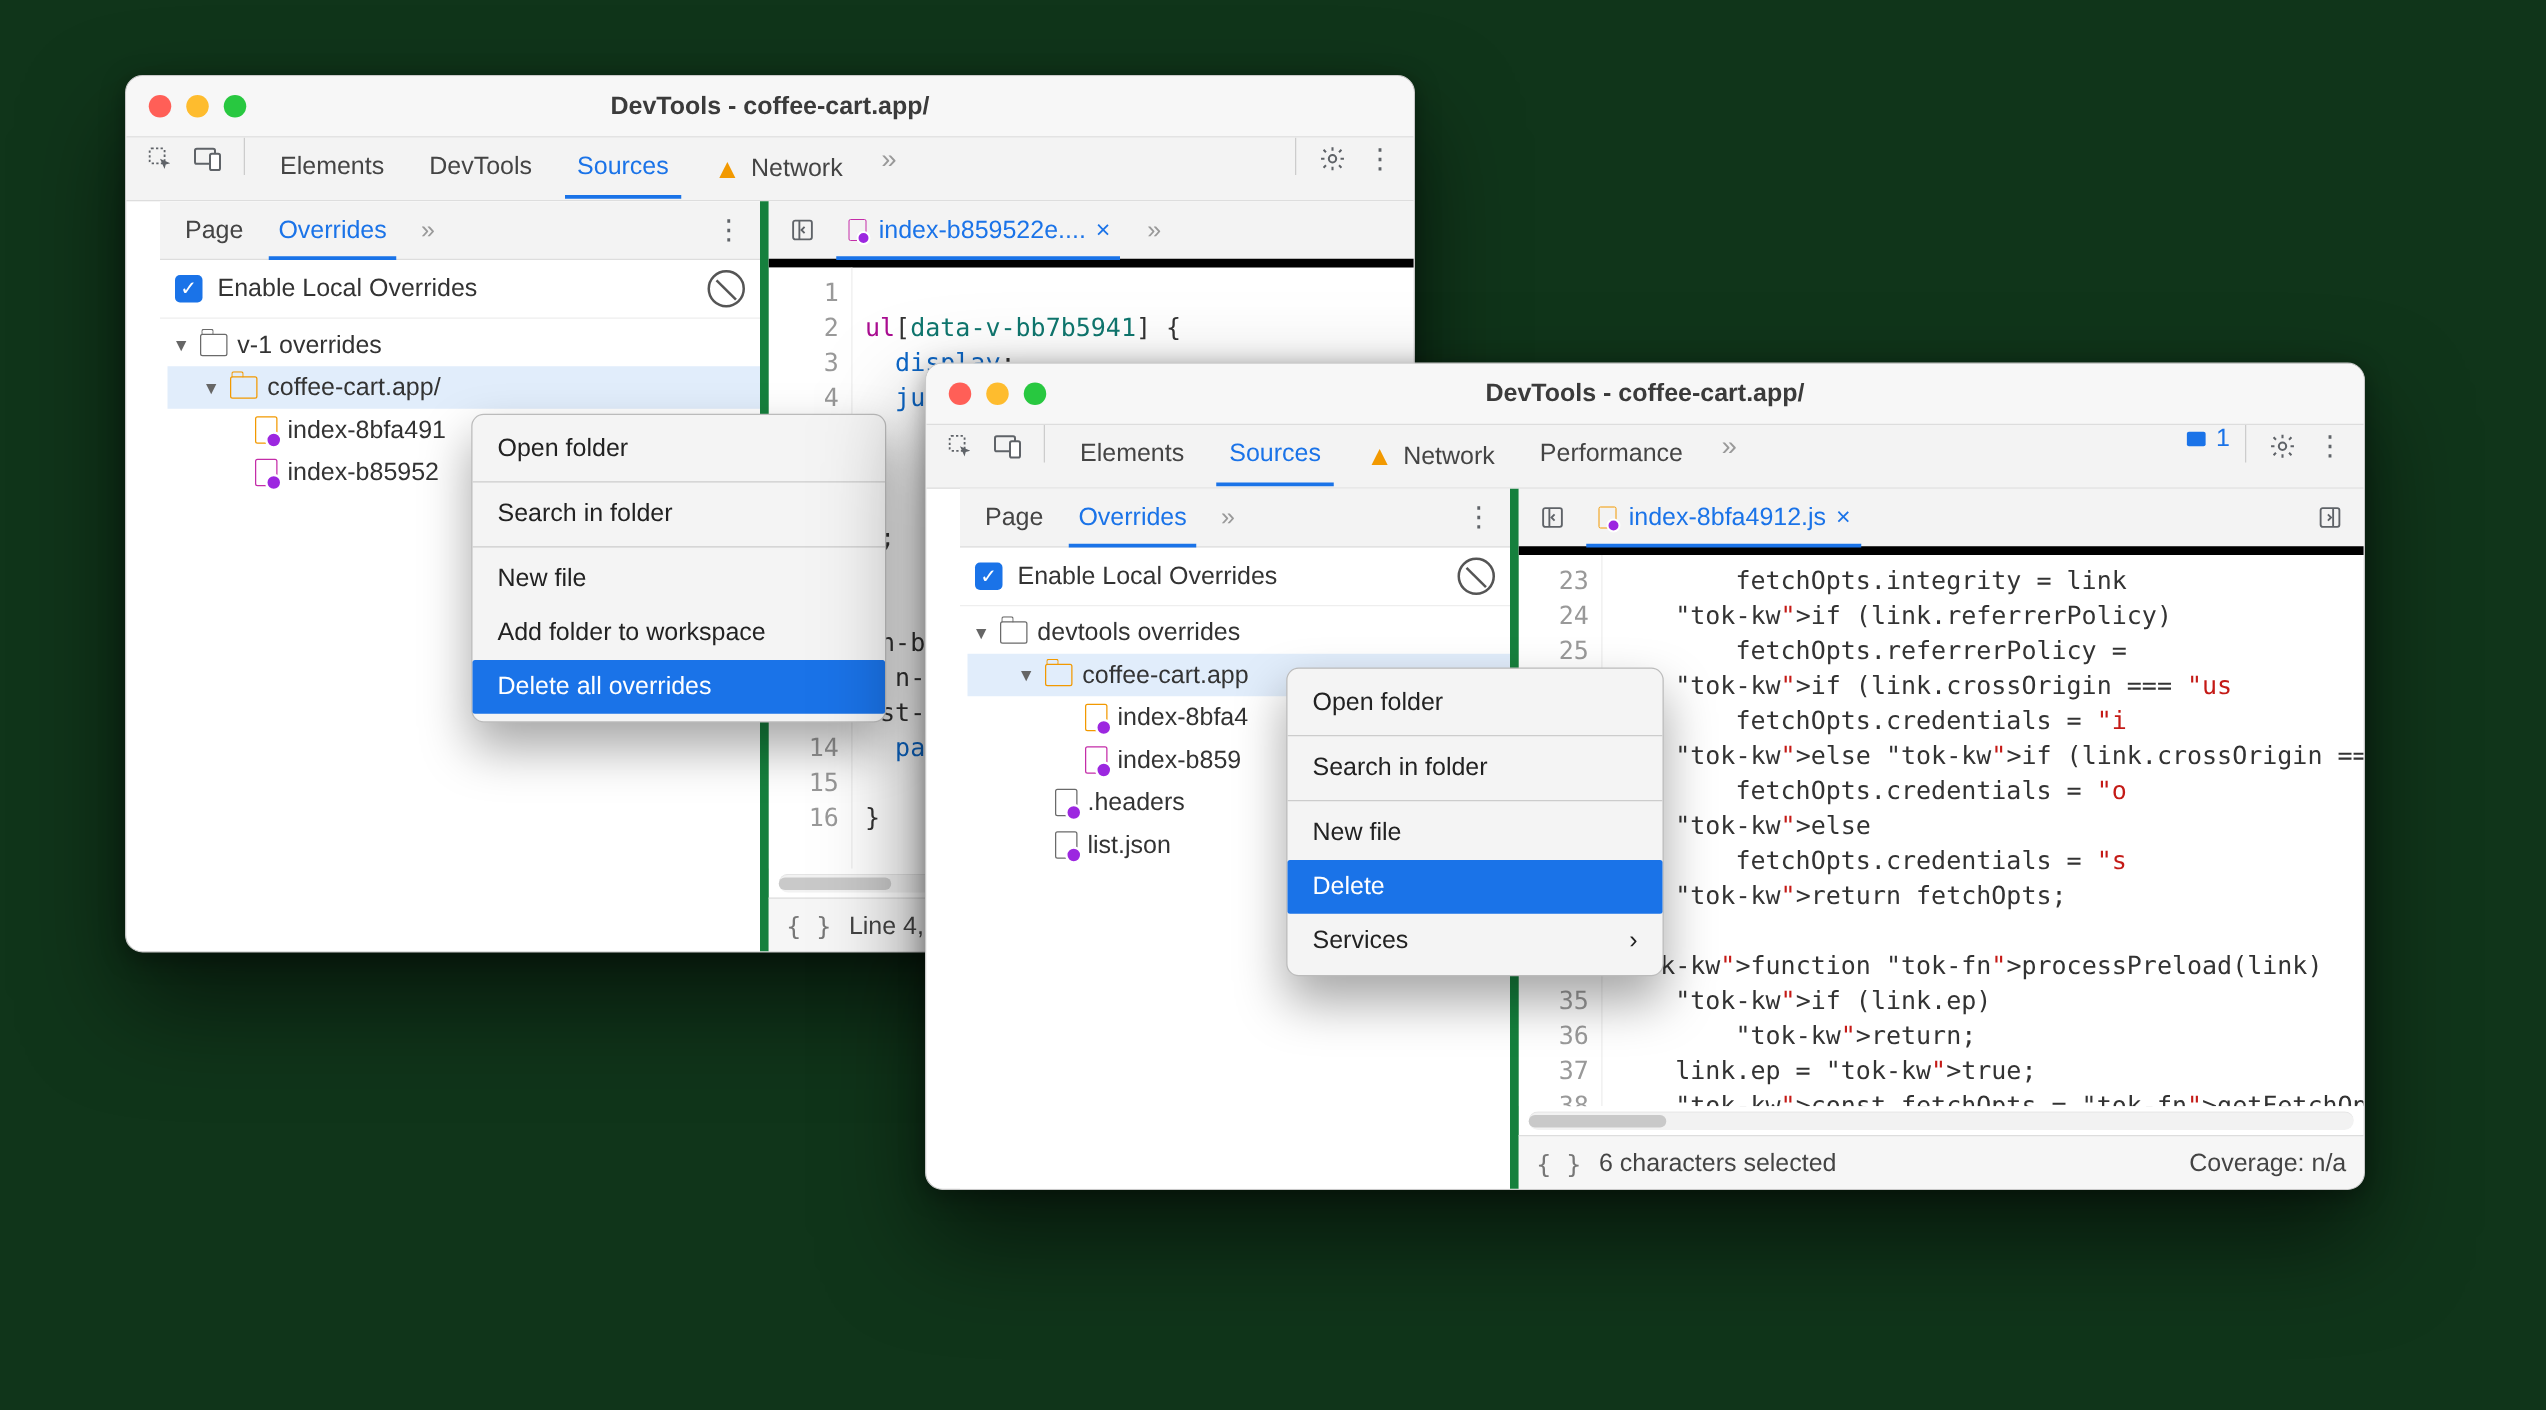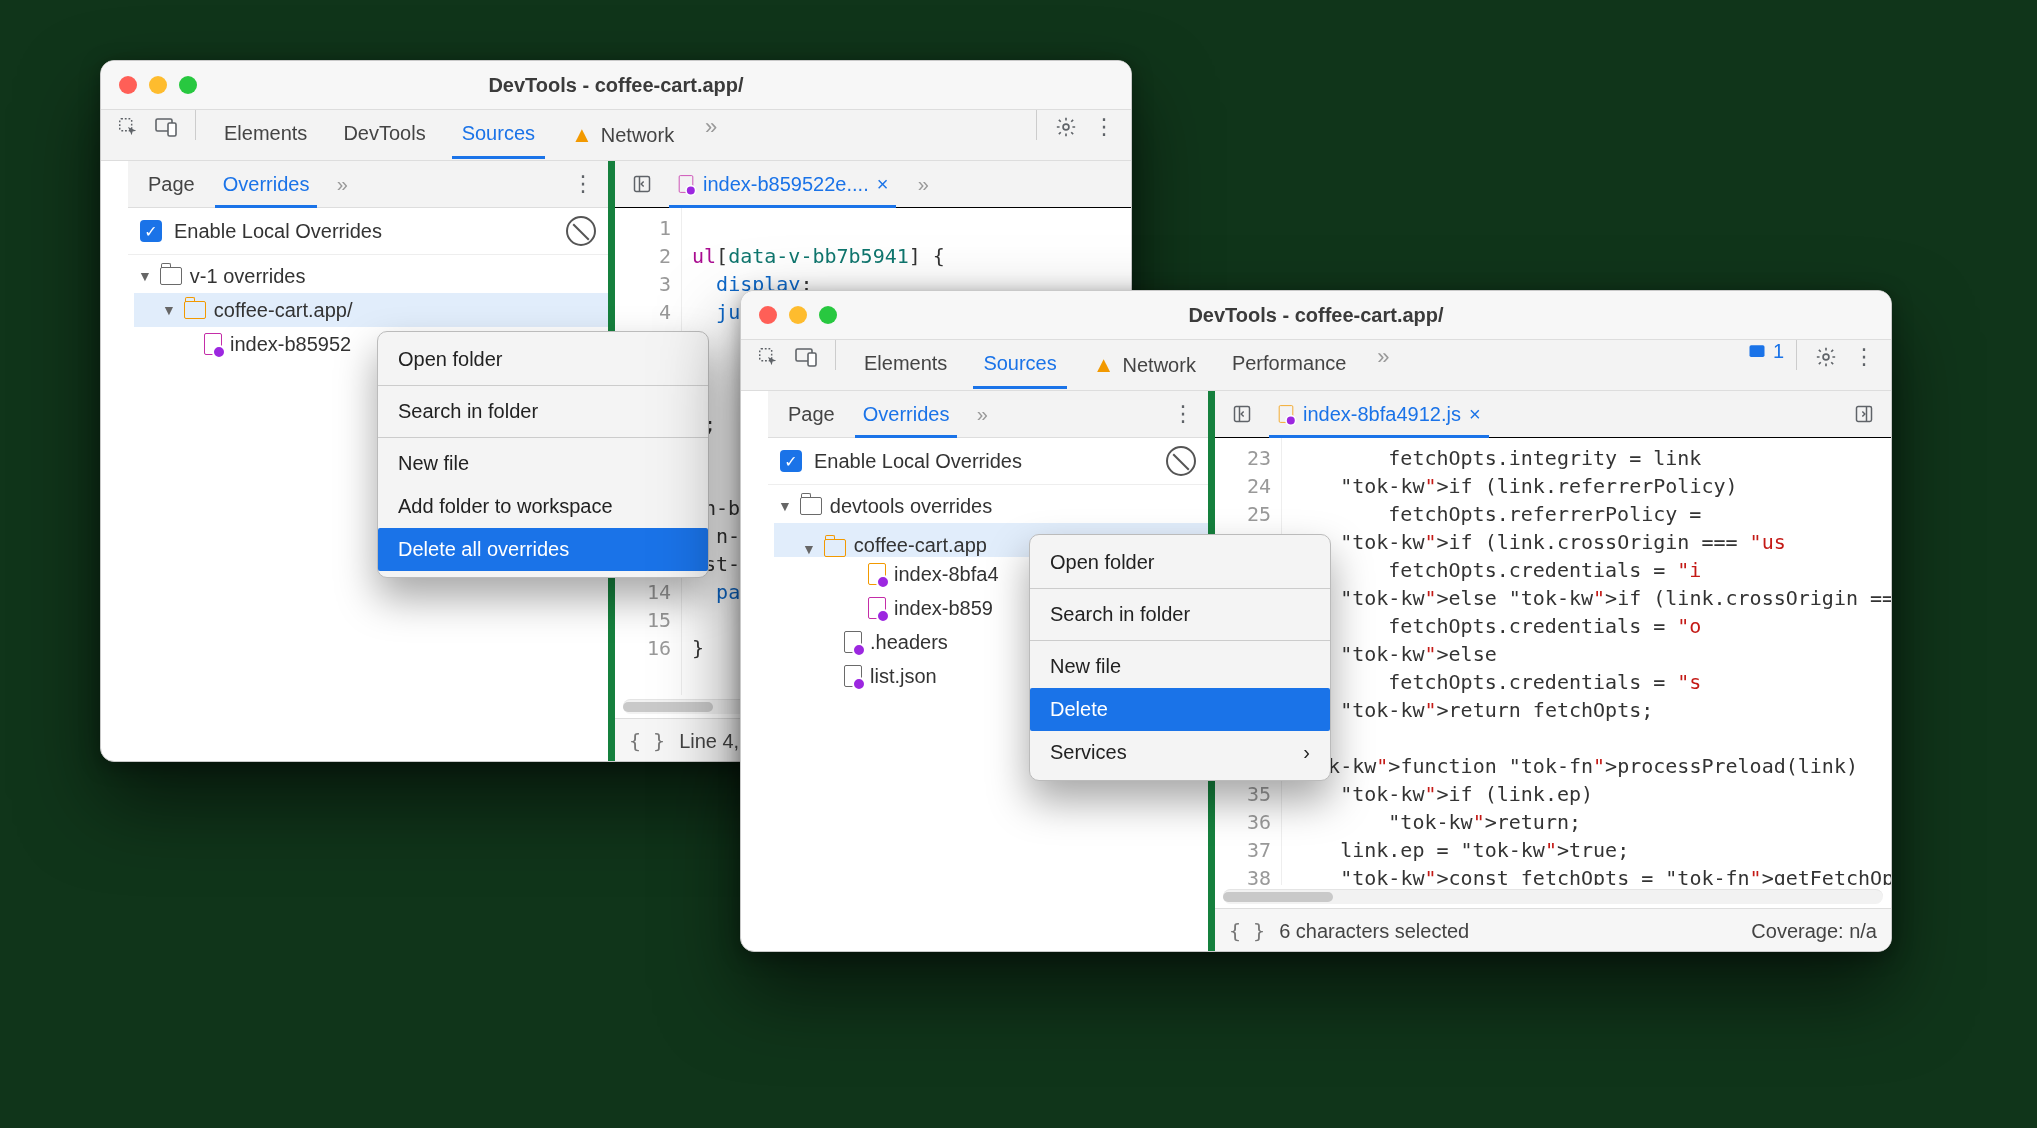--- a/index.html
+++ b/index.html
@@ -108,21 +108,21 @@
   .folder-ico.orange::before{color:#f29900;}
   .file-ico {width:16px;height:20px;border:1.5px solid #f29900;border-radius:2px;position:relative;}
   .file-ico.css{border-color:#c42da8;}
   .purpledot{position:absolute;right:-5px;bottom:-5px;width:10px;height:10px;border-radius:50%;background:#9c27e0;border:2px solid #fff;}
   .row-sel { background:#e1edfb; }
 
   
   .edit-pane { flex:1; display:flex; flex-direction:column; min-width:0;}
   .open-tabs {
     height:46px; display:flex; align-items:center; gap:10px; padding:0 10px;
-    border-bottom:1px solid #000000; background:#f3f3f3;
+    border-bottom:7px solid #000000; background:#f3f3f3;
   }
   .open-tab { display:flex; align-items:center; gap:8px; padding:10px 8px; position:relative; color:#333;}
   .open-tab.active{color:#1a73e8;}
   .open-tab.active::after{content:"";position:absolute;left:0;right:0;bottom:-2px;height:3px;background:#1a73e8;}
   .close-x{color:#666;}
   .open-tab.active .close-x{color:#1a73e8;}
 
   .code-area{flex:1;display:flex;overflow:hidden;min-height:0;}
   .gutter{width:56px;text-align:right;padding:6px 10px 6px 0;color:#999;background:#fff;border-right:1px solid #eee;line-height:28px;}
   .code{flex:1;padding:6px 10px;line-height:28px;white-space:pre;overflow:hidden;}
@@ -218,20 +218,26 @@
           <span class="tri open"></span>
           <span class="folder-ico"></span>
           <span>v-1 overrides</span>
         </div>
         <div class="tree-row row-sel" style="padding-left:28px;">
           <span class="tri open"></span>
           <span class="folder-ico orange"></span>
           <span>coffee-cart.app/</span>
         </div>
         <div class="tree-row" style="padding-left:70px;">
+          <span class="file-ico">
+              <span class="purpledot"></span>
+            </span>
+          <span>index-8bfa491</span>
+        </div>
+        <div class="tree-row" style="padding-left:70px;">
           <span class="file-ico css">
               <span class="purpledot"></span>
             </span>
           <span>index-b85952</span>
         </div>
       </div>
     </div>
 
     <div class="edit-pane">
       <div class="open-tabs">
@@ -340,21 +346,21 @@
         <div>Enable Local Overrides</div>
         <div class="spacer"></div>
         <div class="clearcircle"></div>
       </div>
       <div class="tree">
         <div class="tree-row" style="padding-left:4px;">
           <span class="tri open"></span>
           <span class="folder-ico"></span>
           <span>devtools overrides</span>
         </div>
-        <div class="tree-row row-sel" style="padding-left:28px;align-items:flex-end;">
+        <div class="tree-row row-sel" style="padding-left:40px;">
           <span class="tri open"></span>
           <span class="folder-ico orange"></span>
           <span>coffee-cart.app</span>
         </div>
         <div class="tree-row" style="padding-left:94px;">
           <span class="file-ico">
               <span class="purpledot"></span>
             </span>
           <span>index-8bfa4</span>
         </div>

